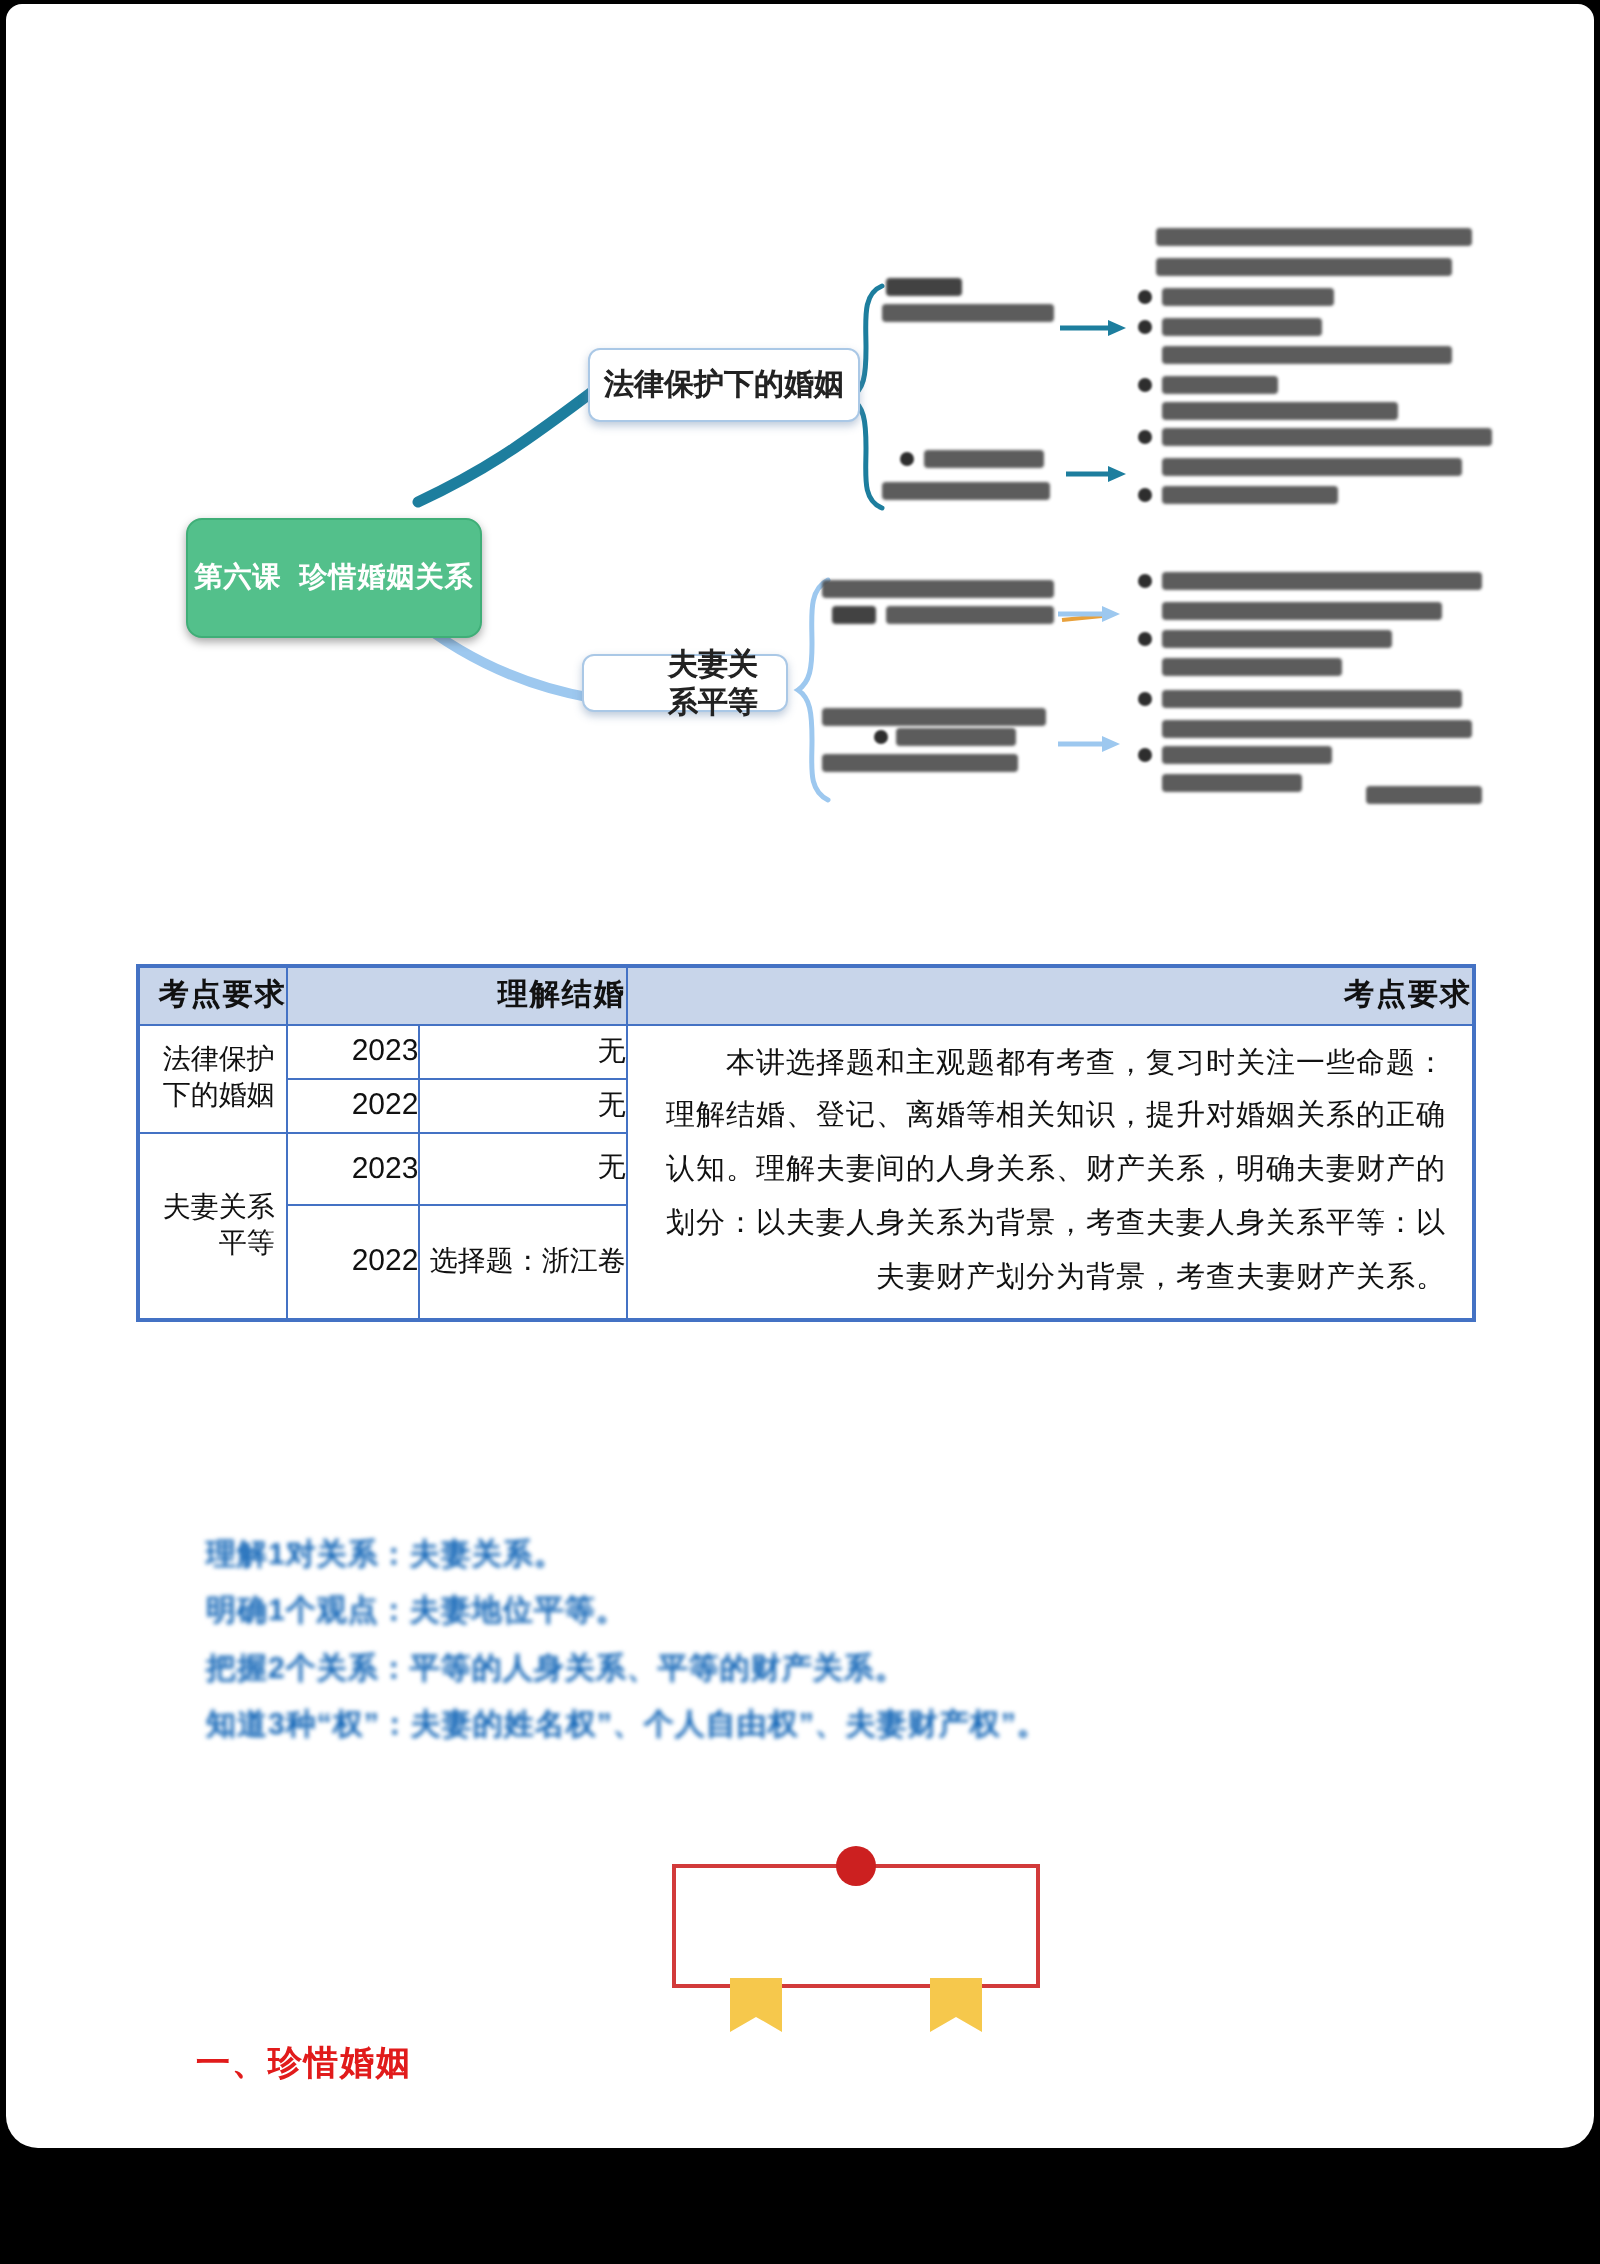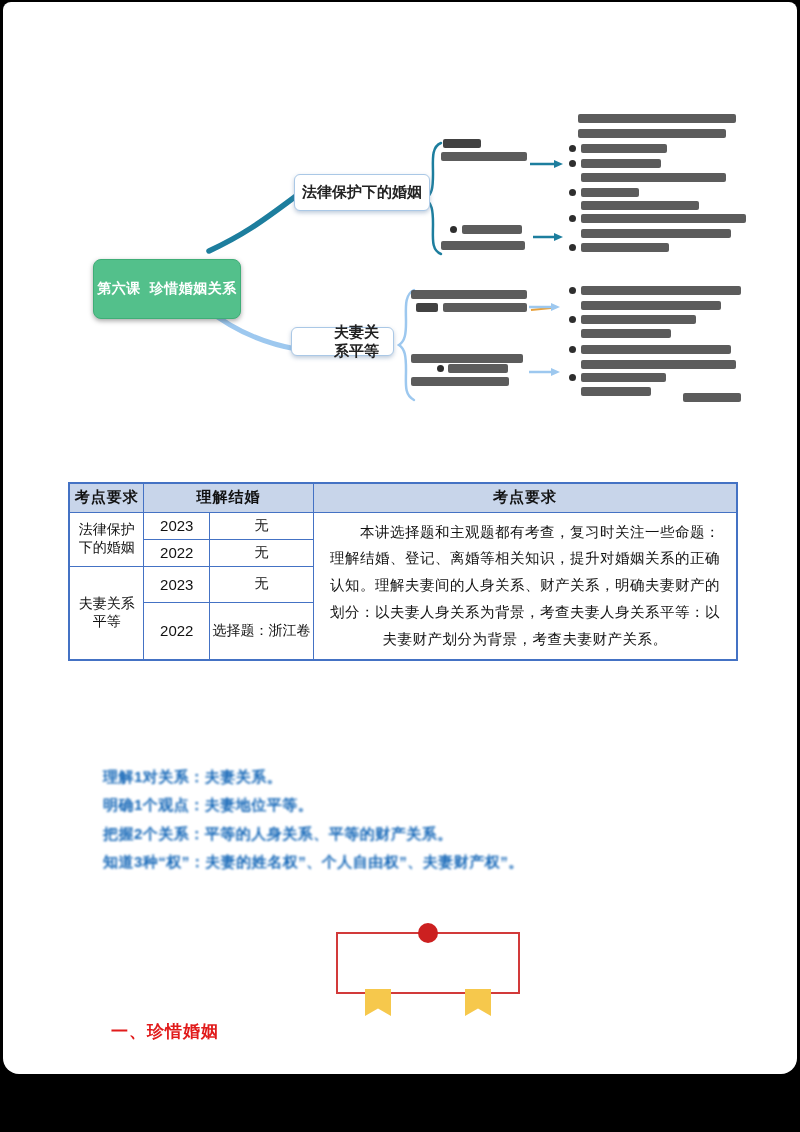--- a/index.html
+++ b/index.html
@@ -19,21 +19,21 @@
   .bar { position:absolute; height:9px; background:#4f4f4f; border-radius:2px;
     filter:blur(.7px); opacity:.92; }
   .bar.dark { background:#333; }
   .dot { position:absolute; width:7px; height:7px; border-radius:50%; background:#2e2e2e;
     filter:blur(.4px); }
 
   
   .exam-table { position:absolute; left:65px; top:480px; width:670px;
     border-collapse:collapse; border:2.5px solid #4472c4;
     font-family:"Liberation Serif","DejaVu Serif",serif; color:#111; }
-  .exam-table td, .exam-table th { border:1.2px solid #4472c4; text-align:center;
+  .exam-table td, .exam-table th { border:1.2px solid #4472c4; text-align:right;
     vertical-align:middle;margin-top:42px; }
   .exam-table th { background:#c8d5ea; font-size:15px; font-weight:bold; height:29px;
     letter-spacing:1px; }
   .cell-topic { width:75px; font-size:14px; padding:2px 6px; }
   .cell-year  { width:66px; font-size:15px; height:27px;
     font-family:"Liberation Sans","DejaVu Sans",sans-serif; }
   .cell-result{ width:104px; font-size:14px; }
   .cell-advice{ width:425px; text-align:justify; font-size:14.5px; line-height:1.85;
     padding:6px 13px 6px 13px; letter-spacing:.5px; }
   .row-tall td { height:57px; }
@@ -52,21 +52,21 @@
   .badge-inner { position:absolute; left:6px; right:6px; top:6px; bottom:6px;
     border:1.5px solid #d23a3a; background:#fff; display:flex; align-items:center;
     justify-content:center; font-size:25px; font-weight:bold; color:#3c3c3c;
     letter-spacing:5px; z-index:2; }
   .badge-circle { position:absolute; left:50%; top:-11px; width:20px; height:20px;
     margin-left:-10px; background:#cc2020; border-radius:50%; z-index:3; }
   .ribbon { position:absolute; width:26px; height:27px; background:#f6c84c; top:55px;
     z-index:1; clip-path:polygon(0 0,100% 0,100% 100%,50% 72%,0 100%); }
   .ribbon.left { left:27px; } .ribbon.right { right:27px; }
 
-  .red-heading { position:absolute; left:108px; top:1018px; color:#e11b1b;
+  .red-heading { position:absolute; left:95px; top:1018px; color:#e11b1b;
     font-weight:bold; font-size:17px; letter-spacing:1px; }
 </style>
 </head>
 <body>
 
 <div class="page">
 
   <svg class="mm-svg" viewBox="0 0 800 430" xmlns="http://www.w3.org/2000/svg">
 
     <path d="M 206 249 C 238 234, 256 222, 297 191" stroke="#1d7e9e" stroke-width="5.5" fill="none" stroke-linecap="round"></path>

